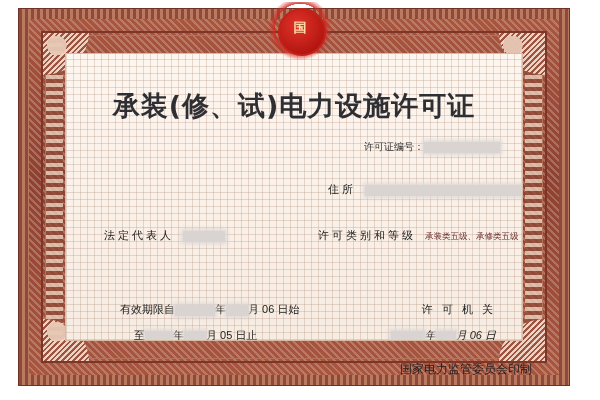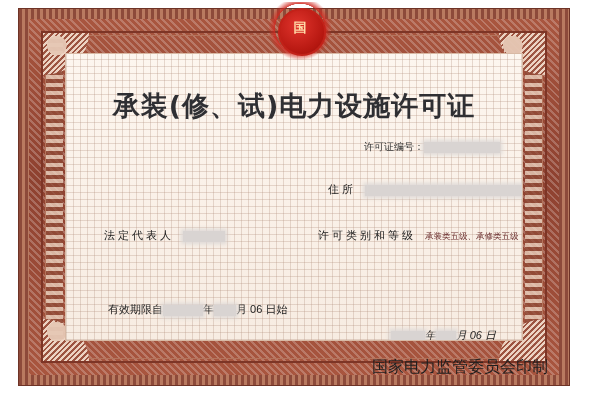--- a/index.html
+++ b/index.html
@@ -109,22 +109,22 @@
   .label{letter-spacing:3px;}
   .redact{
     display:inline-block;vertical-align:middle;
     background:#d9d4d2;
     box-shadow:0 0 4px 2px rgba(220,216,214,.95);
     filter:blur(0.4px);
     height:11px;
   }
   .sub-small{font-size:8.5px;color:#6b2f2f;letter-spacing:0;}
   .footer-note{
-    position:absolute;right:52px;bottom:22px;
-    font-size:16px;color:#1f1f1f;z-index:7;
+    position:absolute;right:68px;bottom:22px;
+    font-size:12px;color:#1f1f1f;z-index:7;
   }
 </style>
 </head>
 <body>
 
 <div id="cert-root">
 
   <div class="frame-outer">
     <div class="frame-mid"></div>
     <div class="side-band l"></div>
@@ -151,26 +151,34 @@
 
       <div class="row" style="left:38px;top:174px;">
         <span class="label">法定代表人</span>
         <span class="redact" style="width:42px;margin-left:6px;"></span>
       </div>
       <div class="row" style="left:252px;top:174px;">
         <span class="label">许可类别和等级</span>
         <span class="sub-small" style="margin-left:6px;">承装类五级、承修类五级</span>
       </div>
 
-      <div class="row" style="left:42px;top:248px;text-align:right;">
+      <div class="row" style="left:54px;top:248px;text-align:right;">
         <span>有效期限自</span><span class="redact" style="width:40px;"></span><span>年</span><span class="redact" style="width:22px;"></span><span>月</span>
         <span>06</span>
         <span>日始</span>
       </div>
+      <div class="row" style="left:68px;top:274px;">
+        <span>至</span><span class="redact" style="width:28px;"></span><span>年</span><span class="redact" style="width:22px;"></span><span>月</span>
+        <span>05</span>
+        <span>日止</span>
+      </div>
 
+      <div class="row" style="right:26px;top:248px;">
+        <span class="label">许 可 机 关</span>
+      </div>
       <div class="row" style="right:26px;top:274px;font-style:italic;">
         <span class="redact" style="width:34px;"></span><span>年</span><span class="redact" style="width:20px;"></span><span>月</span>
         <span>06</span>
         <span>日</span>
       </div>
 
     </div>
   </div>
 
   <div class="emblem">

